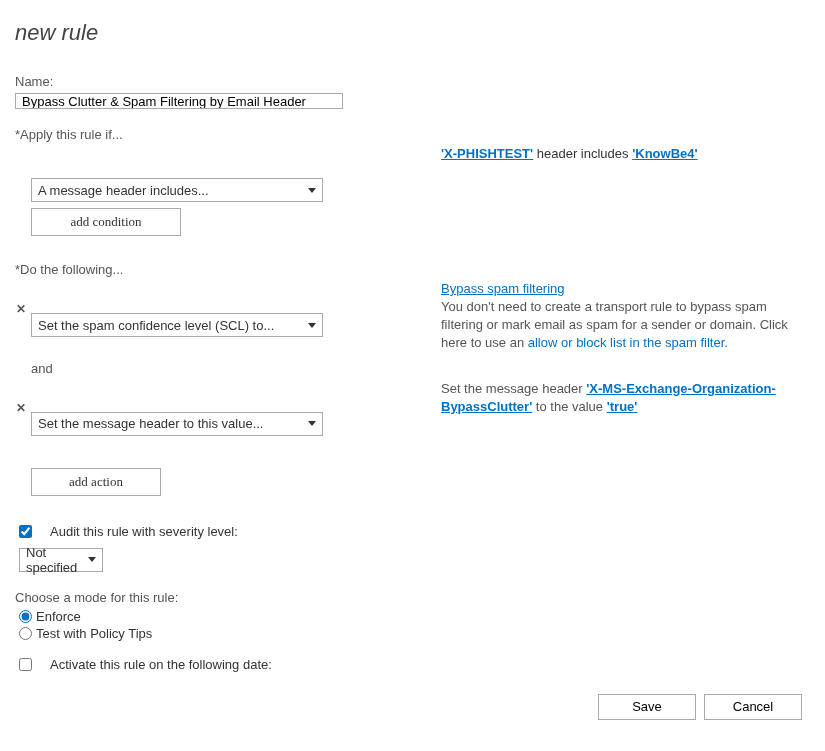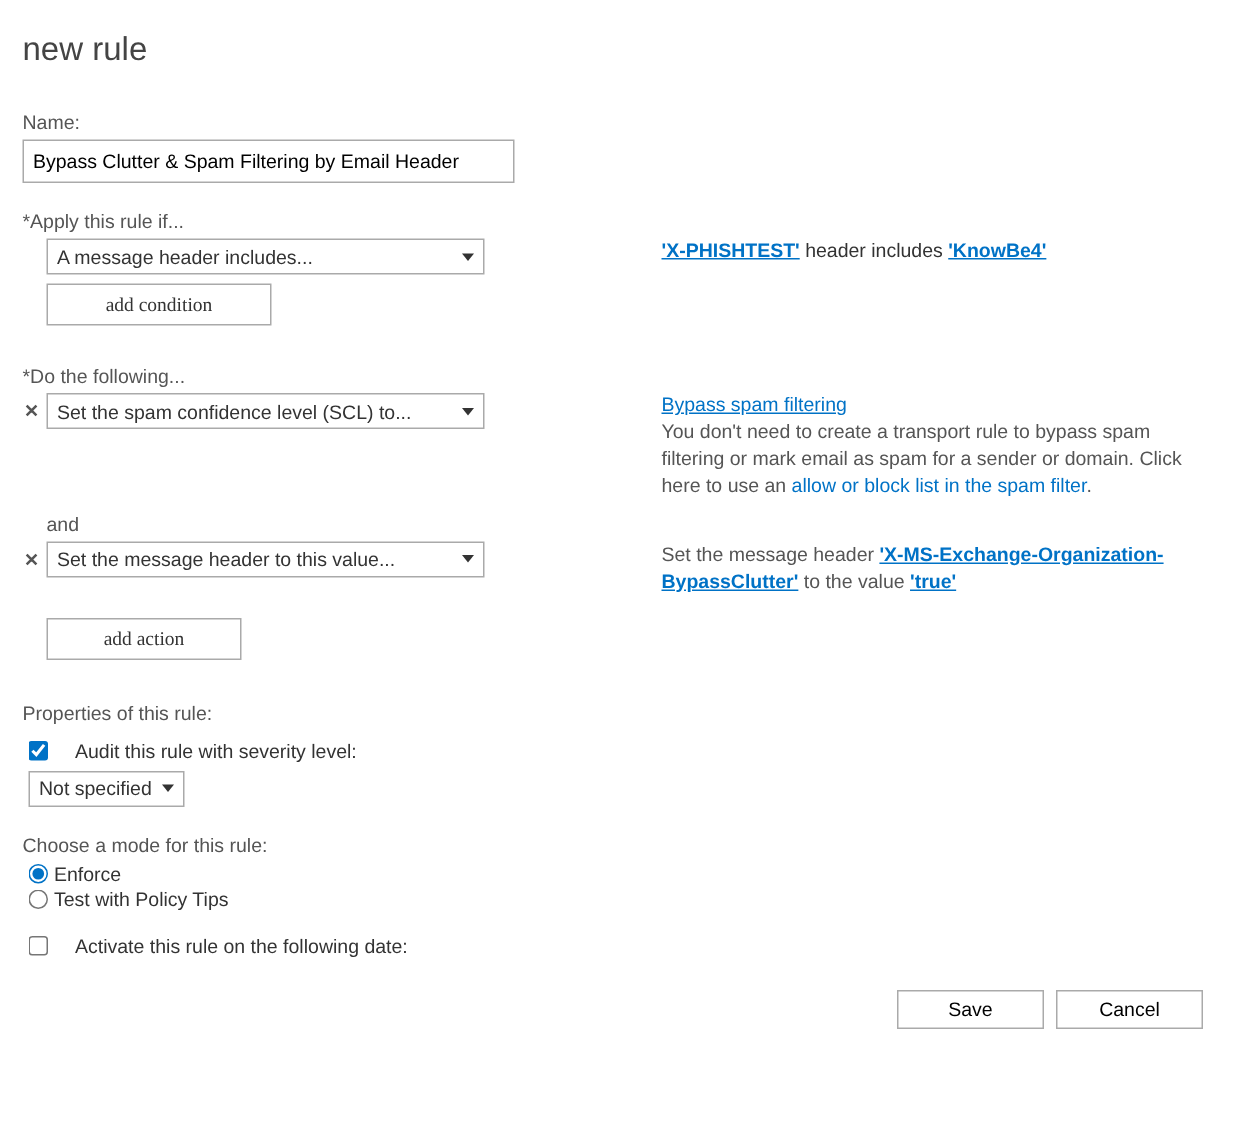--- a/index.html
+++ b/index.html
@@ -13,28 +13,29 @@
       background: #fff;
     }
     .container {
       padding: 20px 15px 10px 15px;
     }
     .title {
       font-size: 22px;
       font-weight: 300;
       color: #444;
       margin-bottom: 28px;
+      font-style: italic;
     }
     .field-label {
       color: #555;
       margin-bottom: 4px;
     }
     .text-input {
       width: 328px;
-      height: 29px;
+      height: 16px;
       border: 1px solid #aaa;
       padding: 2px 6px;
       font-family: inherit;
       font-size: 13px;
     }
     .section {
       margin-top: 18px;
     }
     .remove-x {
       width: 12px;
@@ -53,23 +54,24 @@
       align-items: center;
       justify-content: space-between;
       border: 1px solid #aaa;
       height: 24px;
       padding: 0 6px;
       background: #fff;
       cursor: pointer;
     }
     .dropdown-main {
       width: 292px;
+      margin-top: 32px;
     }
     .dropdown-small {
-      width: 104px;
+      width: 84px;
     }
     .caret {
       width: 0;
       height: 0;
       border-left: 4px solid transparent;
       border-right: 4px solid transparent;
       border-top: 5px solid #333;
       margin-left: 6px;
     }
     .btn {
@@ -220,30 +222,29 @@
         <div class="dropdown dropdown-main" style="margin-left:4px;">
           <span>Set the message header to this value...</span>
           <span class="caret"></span>
         </div>
       </div>
       <div class="right-col info-text">
         <span>Set the message header </span><span class="link-bold">'X-MS-Exchange-Organization-BypassClutter'</span><span> to the value </span><span class="link-bold">'true'</span>
       </div>
     </div>
 
-    <div style="margin-top:15px; margin-left:16px;">
+    <div style="margin-top:32px; margin-left:16px;">
       <button class="btn btn-action">add action</button>
     </div>
   </div>
 
   
 
   
   <div class="section" style="margin-top:28px;">
-    <div class="field-label">Properties of this rule:</div>
     <div class="checkbox-row" style="margin-top:10px; margin-left:4px;">
       <input type="checkbox" checked="" style="">
       <span>Audit this rule with severity level:</span>
     </div>
     <div style="margin-top:6px; margin-left:4px;">
       <div class="dropdown dropdown-small">
         <span>Not specified</span>
         <span class="caret"></span>
       </div>
     </div>

